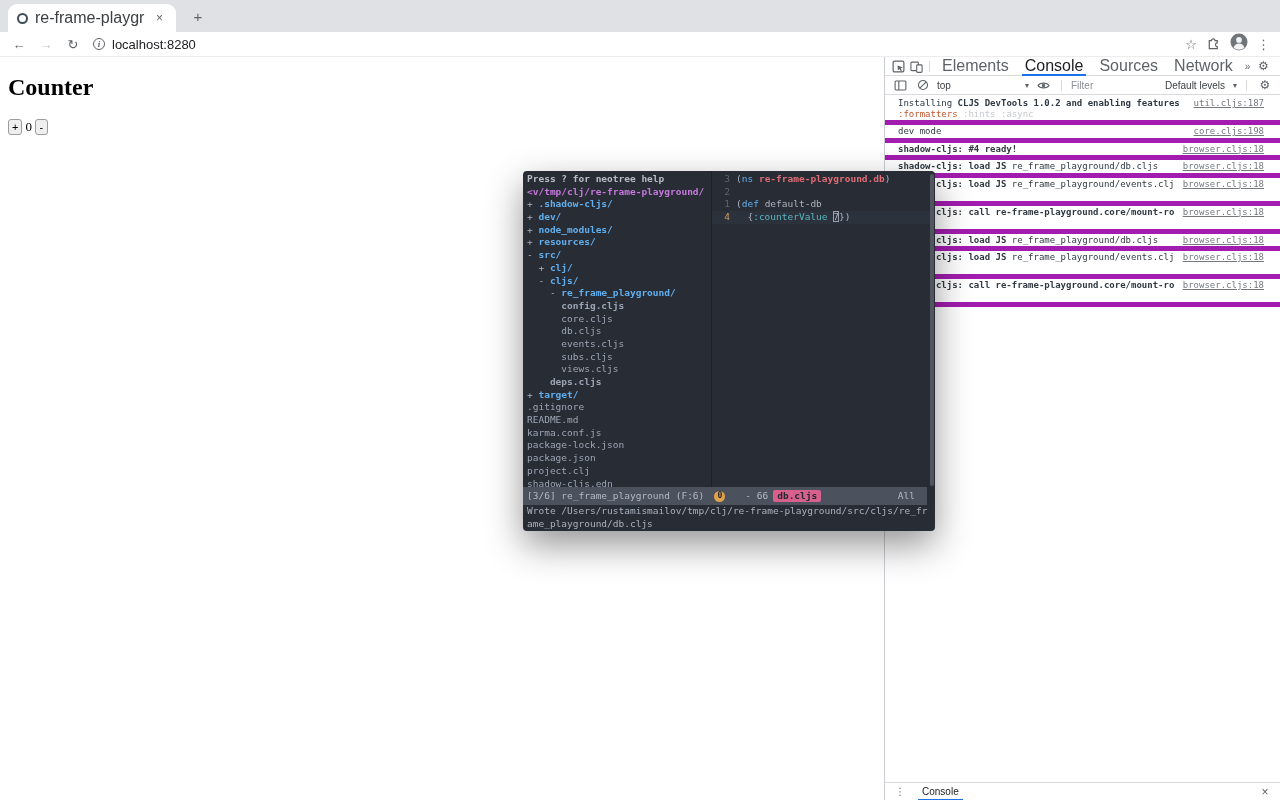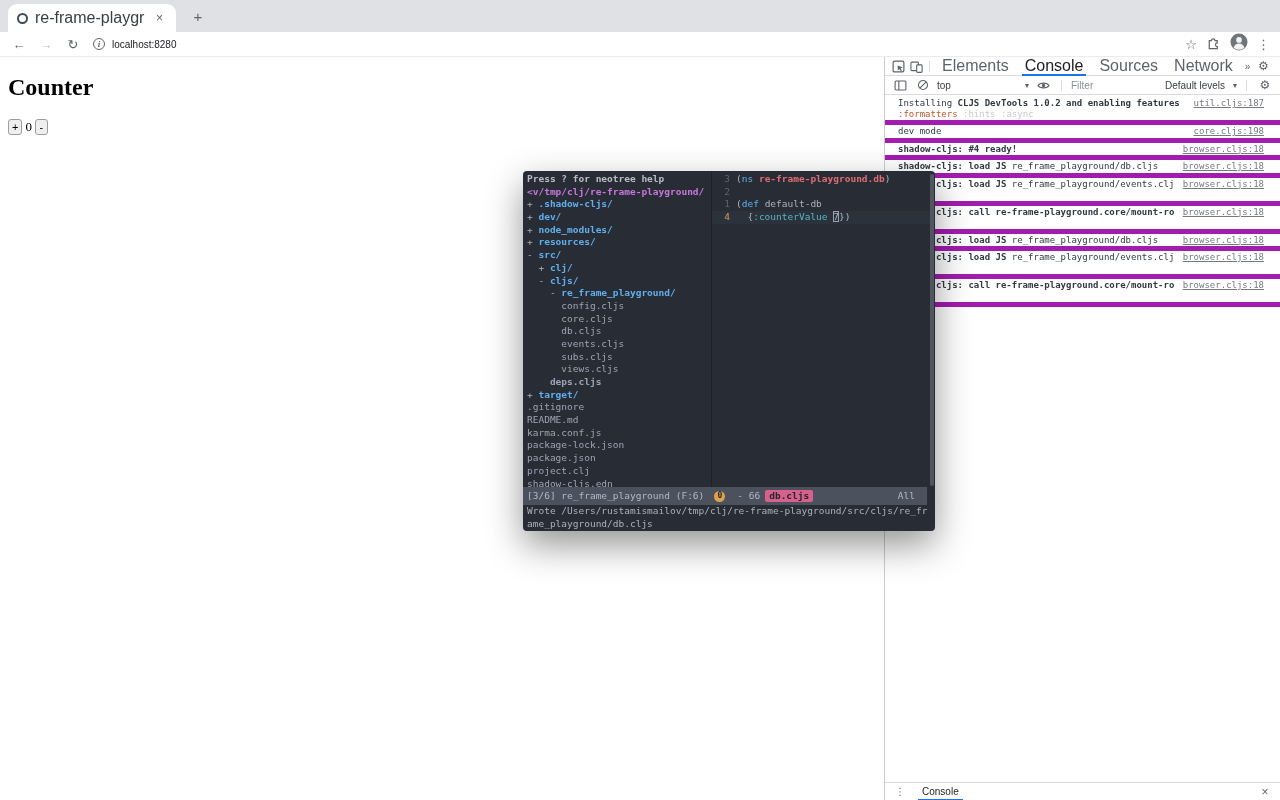--- a/index.html
+++ b/index.html
@@ -11,21 +11,21 @@
   .tab{position:absolute;left:8px;top:4px;width:168px;height:28px;background:#fff;border-radius:9px 9px 0 0;display:flex;align-items:center;padding:0 9px;gap:7px}
   .favicon{width:11px;height:11px;border:2px solid #3e4d57;border-radius:50%;flex:none}
   .tab-title{font-size:16px;color:#3c4043;flex:1;white-space:nowrap;overflow:hidden}
   .tab-close{color:#5f6368;font-size:12px;width:15px;height:15px;line-height:15px;text-align:center;border-radius:50%;flex:none}
   .newtab{position:absolute;left:188px;top:7px;width:20px;height:20px;color:#5f6368;font-size:15px;text-align:center;line-height:19px;border-radius:50%}
   #navbar{position:absolute;left:0;top:32px;width:1280px;height:25px;background:#fff;display:flex;align-items:center;padding:0 10px;gap:9px;border-bottom:1px solid #ececec}
   .nav-btn{width:18px;height:18px;display:flex;align-items:center;justify-content:center;color:#5f6368;font-size:13px;flex:none}
   .nav-btn.disabled{color:#c3c6ca}
   .omnibox{flex:1;display:flex;align-items:center;height:20px;gap:7px;padding:0 2px}
   .info-badge{width:12px;height:12px;border:1px solid #5f6368;border-radius:50%;color:#5f6368;font:italic bold 9px "Liberation Serif",serif;display:flex;align-items:center;justify-content:center;flex:none}
-  .url{font-size:10px;color:#202124}
+  .url{font-size:13px;color:#202124}
   .nav-right{display:flex;align-items:center;gap:9px}
   .glyph{color:#5f6368}
   .star{font-size:13px}
   .kebab{font-size:13px;letter-spacing:0}
 
   
   #page{position:absolute;left:0;top:58px;width:884px;height:742px;background:#fff;padding:8px}
   #page h1{font-family:"Liberation Serif",serif;font-weight:bold;font-size:24px;color:#000;margin:8px 0 18px}
   .counter-row{display:flex;align-items:center;gap:3px;font:13px "Liberation Serif",serif;color:#000}
   .cbtn{font:11px "Liberation Sans",sans-serif;background:#efefef;border:1px solid #9d9d9d;border-radius:3px;height:16px;min-width:13px;padding:0 3px;line-height:13px;color:#000}
@@ -78,21 +78,21 @@
   .lnum{display:inline-block;width:14px;text-align:right;margin-right:6px;color:#5c6370}
   .ed-line.current .lnum{color:#d19a66}
   .tk-fg{color:#abb2bf}
   .tk-kw{color:#61afef}
   .tk-red{color:#e06c75;font-weight:bold}
   .tk-cyan{color:#56b6c2}
   .tk-cursor{color:#abb2bf;outline:1px solid #9aa2b1;outline-offset:-1px}
   .t-status{position:absolute;left:0;right:8px;bottom:26px;height:18px;background:#4b525e;display:flex;align-items:center;padding:0 4px;color:#b3bac5}
   .t-badge{width:11px;height:11px;border-radius:50%;background:#dfa24b;color:#23272e;font-size:8px;font-weight:bold;display:flex;align-items:center;justify-content:center;margin:0 5px 0 10px;flex:none}
   .t-chip{background:#d7608d;color:#23272e;font-weight:bold;padding:0 4px;margin-left:5px;border-radius:2px}
-  .t-counts{margin-left:7px}
+  .t-counts{margin-left:15px}
   .t-all{margin-left:auto;margin-right:8px}
   .t-msg{position:absolute;left:4px;bottom:1px;width:404px;white-space:pre-wrap;word-break:break-all;color:#abb2bf;line-height:12.4px}
   .t-scroll{position:absolute;right:1px;top:3px;width:4px;height:312px;background:#5d636e;border-radius:2px;opacity:.75}
 </style>
 </head>
 <body>
 
 <div id="screen">
 
   <div id="tabstrip">
@@ -255,21 +255,21 @@
         <div class="t-line t-root">&lt;v/tmp/clj/re-frame-playground/</div>
         <div id="tree-list">
             <div class="t-line" style="padding-left: 0ch;"><span class="t-pre">+ </span><span class="t-dir">.shadow-cljs/</span></div>
             <div class="t-line" style="padding-left: 0ch;"><span class="t-pre">+ </span><span class="t-dir">dev/</span></div>
             <div class="t-line" style="padding-left: 0ch;"><span class="t-pre">+ </span><span class="t-dir">node_modules/</span></div>
             <div class="t-line" style="padding-left: 0ch;"><span class="t-pre">+ </span><span class="t-dir">resources/</span></div>
             <div class="t-line" style="padding-left: 0ch;"><span class="t-pre">- </span><span class="t-dir">src/</span></div>
             <div class="t-line" style="padding-left: 2ch;"><span class="t-pre">+ </span><span class="t-dir">clj/</span></div>
             <div class="t-line" style="padding-left: 2ch;"><span class="t-pre">- </span><span class="t-dir">cljs/</span></div>
             <div class="t-line" style="padding-left: 4ch;"><span class="t-pre">- </span><span class="t-dir">re_frame_playground/</span></div>
-            <div class="t-line" style="padding-left: 6ch;"><span class="t-file">config.cljs</span></div>
+            <div class="t-line" style="padding-left: 6ch; font-weight: bold;"><span class="t-file">config.cljs</span></div>
             <div class="t-line" style="padding-left: 6ch;"><span class="t-file">core.cljs</span></div>
             <div class="t-line" style="padding-left: 6ch;"><span class="t-file">db.cljs</span></div>
             <div class="t-line" style="padding-left: 6ch;"><span class="t-file">events.cljs</span></div>
             <div class="t-line" style="padding-left: 6ch;"><span class="t-file">subs.cljs</span></div>
             <div class="t-line" style="padding-left: 6ch;"><span class="t-file">views.cljs</span></div>
             <div class="t-line" style="padding-left: 4ch; font-weight: bold;"><span class="t-file">deps.cljs</span></div>
             <div class="t-line" style="padding-left: 0ch;"><span class="t-pre">+ </span><span class="t-dir">target/</span></div>
             <div class="t-line" style="padding-left: 0ch;"><span class="t-file">.gitignore</span></div>
             <div class="t-line" style="padding-left: 0ch;"><span class="t-file">README.md</span></div>
             <div class="t-line" style="padding-left: 0ch;"><span class="t-file">karma.conf.js</span></div>

